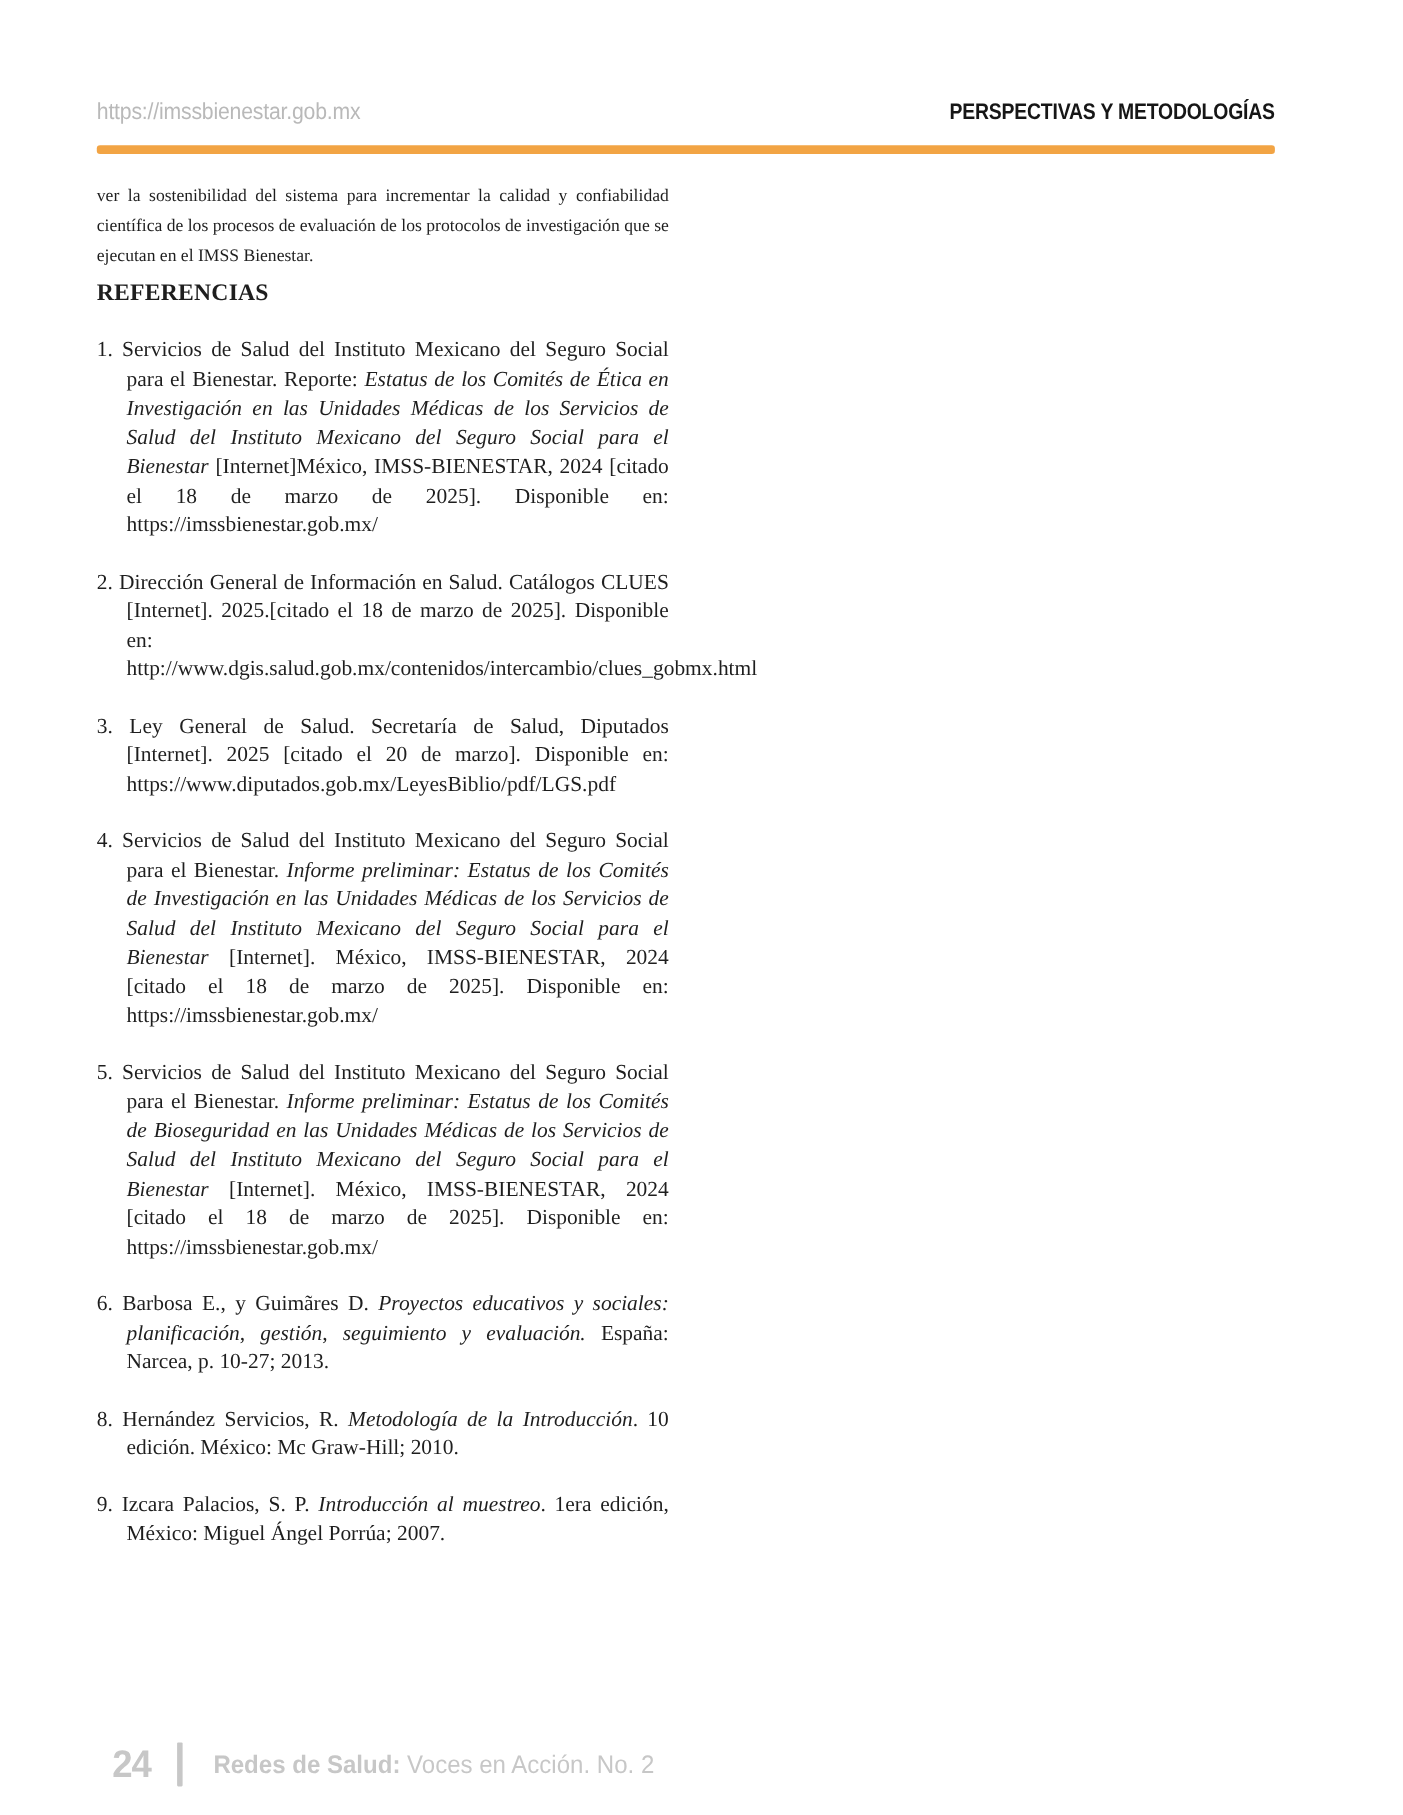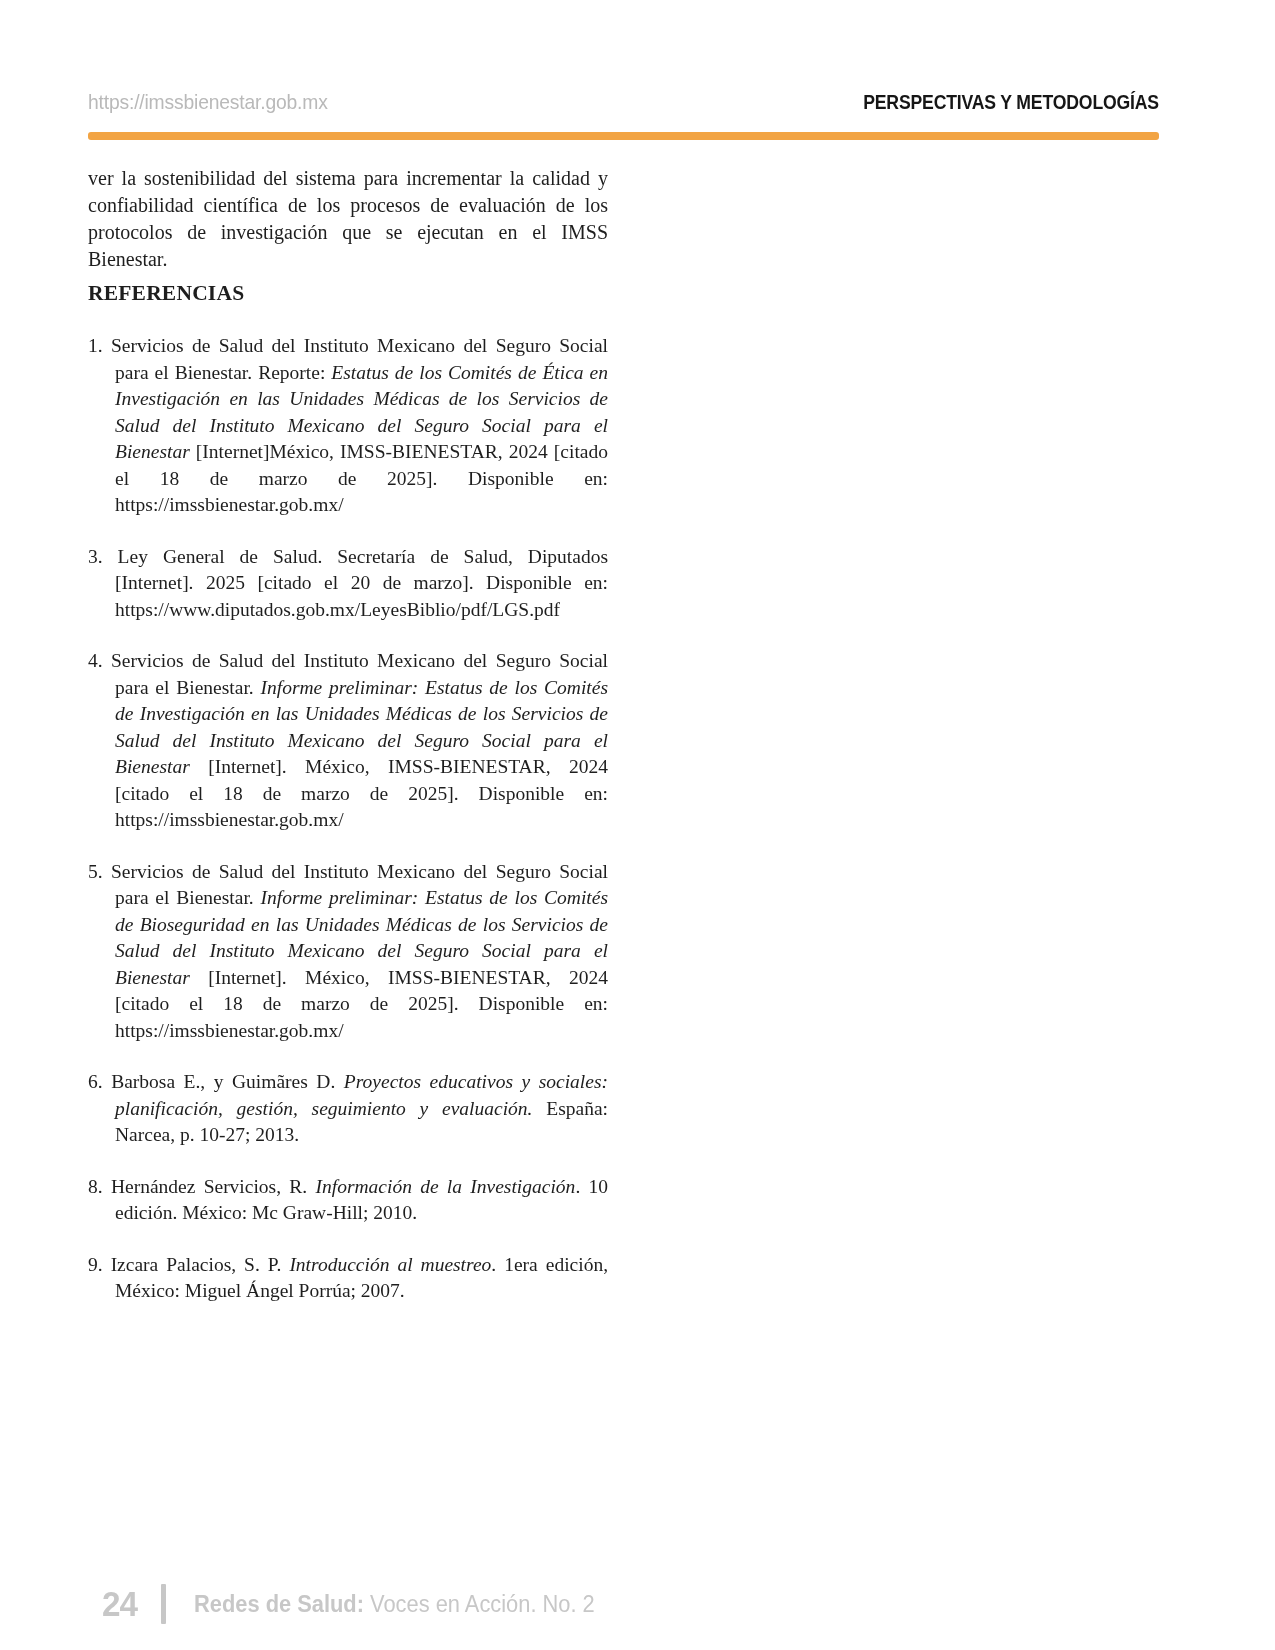--- a/index.html
+++ b/index.html
@@ -43,21 +43,21 @@
     height:8px;border-radius:3px;
     background:var(--accent-orange);
   }
   
   .content{
     position:absolute;left:88px;top:165px;width:520px;
     hyphens:auto;-webkit-hyphens:auto;
   }
   .intro{
     margin:0;
-    font-size:20px;line-height:27px;
+    font-size:16px;line-height:27px;
     text-align:justify;
   }
   .ref-heading{
     margin:8px 0 0 0;
     font-size:21.5px;
     font-weight:bold;
     letter-spacing:0.2px;
   }
   .ref-list{
     list-style:none;
@@ -110,25 +110,26 @@
 
   <div class="accent-rule"></div>
 
   <main class="content">
     <p class="intro">ver la sostenibilidad del sistema para incrementar la calidad y confiabilidad científica de los procesos de evaluación de los protocolos de investigación que se ejecutan en el IMSS Bienestar.</p>
 
     <h2 class="ref-heading">REFERENCIAS</h2>
 
     <ol class="ref-list" id="ref-list">
         <li class="ref-item"><span>1. </span><span>Servicios de Salud del Instituto Mexicano del Seguro Social para el Bienestar. Reporte: </span><em>Estatus de los Comités de Ética en Investigación en las Unidades Médicas de los Servicios de Salud del Instituto Mexicano del Seguro Social para el Bienestar</em><span> [Internet]México, IMSS-BIENESTAR, 2024 [citado el 18 de marzo de 2025]. Disponible en: https://imssbienestar.gob.mx/</span></li>
+        <li class="ref-item"><span>2. </span><span>Dirección General de Información en Salud. Catálogos CLUES [Internet]. 2025.[citado el 18 de marzo de 2025]. Disponible en: http://www.dgis.salud.gob.mx/contenidos/intercambio/clues_gobmx.html</span></li>
         <li class="ref-item"><span>3. </span><span>Ley General de Salud. Secretaría de Salud, Diputados [Internet]. 2025 [citado el 20 de marzo]. Disponible en: https://www.diputados.gob.mx/LeyesBiblio/pdf/LGS.pdf</span></li>
         <li class="ref-item"><span>4. </span><span>Servicios de Salud del Instituto Mexicano del Seguro Social para el Bienestar. </span><em>Informe preliminar: Estatus de los Comités de Investigación en las Unidades Médicas de los Servicios de Salud del Instituto Mexicano del Seguro Social para el Bienestar</em><span> [Internet]. México, IMSS-BIENESTAR, 2024 [citado el 18 de marzo de 2025]. Disponible en: https://imssbienestar.gob.mx/</span></li>
         <li class="ref-item"><span>5. </span><span>Servicios de Salud del Instituto Mexicano del Seguro Social para el Bienestar. </span><em>Informe preliminar: Estatus de los Comités de Bioseguridad en las Unidades Médicas de los Servicios de Salud del Instituto Mexicano del Seguro Social para el Bienestar</em><span> [Internet]. México, IMSS-BIENESTAR, 2024 [citado el 18 de marzo de 2025]. Disponible en: https://imssbienestar.gob.mx/</span></li>
         <li class="ref-item"><span>6. </span><span>Barbosa E., y Guimãres D. </span><em>Proyectos educativos y sociales: planificación, gestión, seguimiento y evaluación.</em><span> España: Narcea, p. 10-27; 2013.</span></li>
-        <li class="ref-item"><span>8. </span><span>Hernández Servicios, R. </span><em>Información de la Investigación</em><span>. 10 edición. México: Mc Graw-Hill; 2010.</span></li>
+        <li class="ref-item"><span>8. </span><span>Hernández Servicios, R. </span><em>Metodología de la Introducción</em><span>. 10 edición. México: Mc Graw-Hill; 2010.</span></li>
         <li class="ref-item"><span>9. </span><span>Izcara Palacios, S. P. </span><em>Introducción al muestreo</em><span>. 1era edición, México: Miguel Ángel Porrúa; 2007.</span></li>
       </ol>
   </main>
 
   <footer class="page-footer">
     <span class="footer-page-num">24</span>
     <span class="footer-bar"></span>
     <span class="footer-title">
       <span class="bold">Redes de Salud: </span><span>Voces en Acción. No. 2</span>
     </span>

